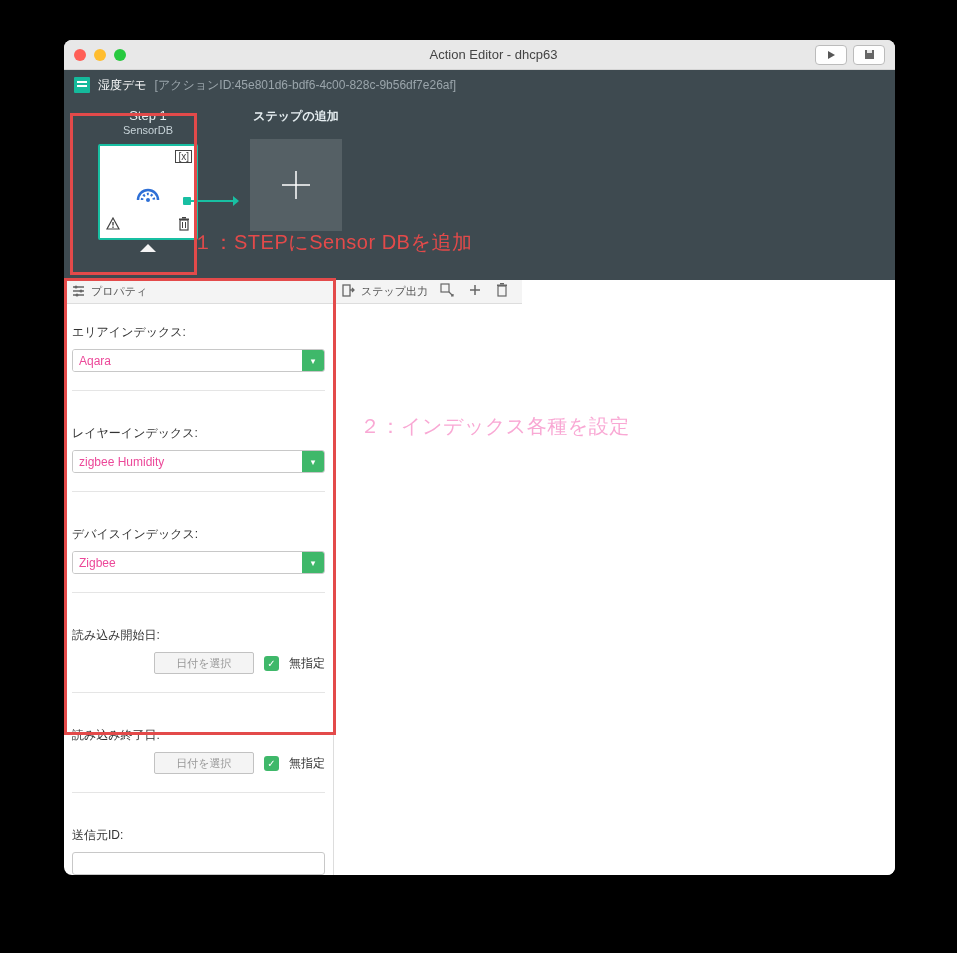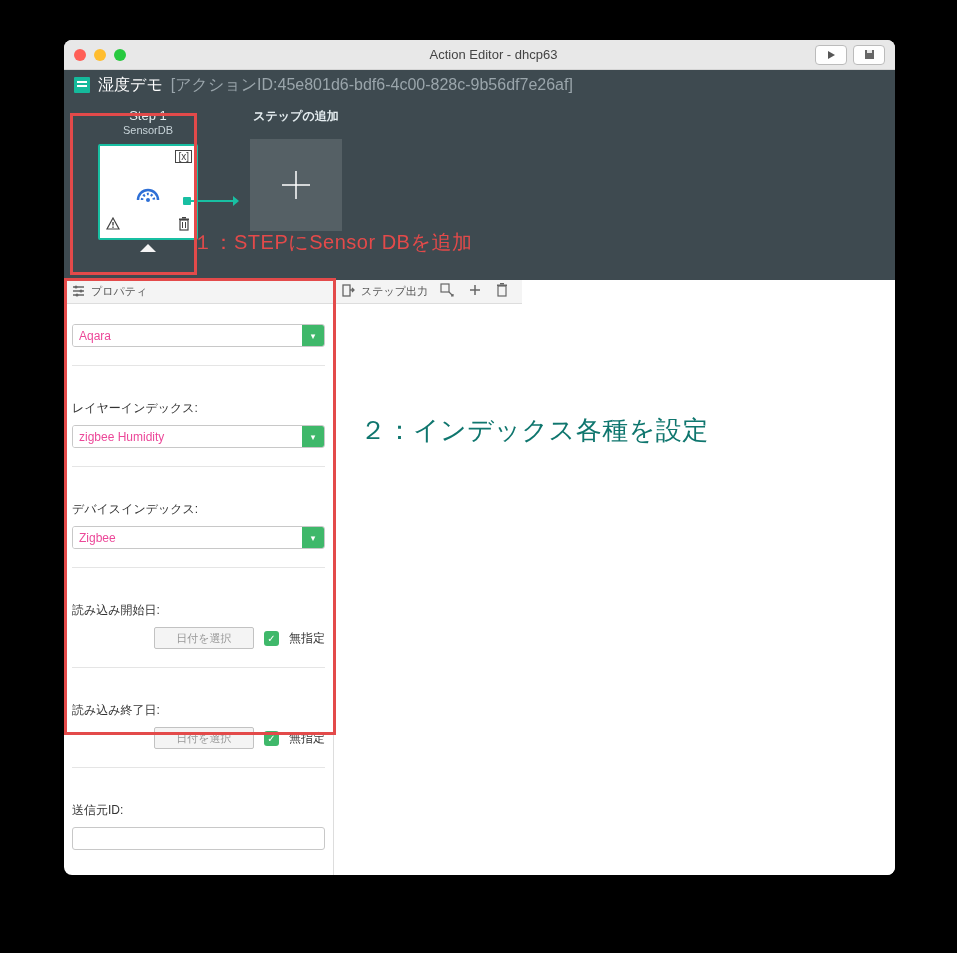--- a/index.html
+++ b/index.html
@@ -7,42 +7,42 @@
 .window { position: absolute; left: 64px; top: 40px; width: 831px; height: 835px; background: #fff; border-radius: 8px; overflow: hidden; box-shadow: 0 10px 40px rgba(0,0,0,.6); }
 .titlebar { height: 30px; background: #e8e8e8; display: flex; align-items: center; padding: 0 10px; border-bottom: 1px solid #d5d5d5; position: relative; }
 .traffic { display: flex; gap: 8px; }
 .dot { width: 12px; height: 12px; border-radius: 50%; }
 .dot.red { background: #ff5f56; }
 .dot.yellow { background: #ffbd2e; }
 .dot.green { background: #27c93f; }
 .titlebar-title { position: absolute; left: 0; right: 0; text-align: center; font-size: 13px; color: #444; pointer-events: none; padding-left: 28px; }
 .title-btns { margin-left: auto; display: flex; gap: 6px; }
 .title-btn { width: 32px; height: 20px; border: 1px solid #bbb; border-radius: 4px; background: #fefefe; display: flex; align-items: center; justify-content: center; color: #555; font-size: 10px; }
-.header-strip { background: #3e4a50; color: #fff; height: 30px; display: flex; align-items: center; padding: 0 10px; font-size: 16px; gap: 8px; }
+.header-strip { background: #3e4a50; color: #fff; height: 30px; display: flex; align-items: center; padding: 0 10px; font-size: 12px; gap: 8px; }
 .header-icon { width: 16px; height: 16px; background: #15ba9c; display: inline-flex; align-items: center; justify-content: center; border-radius: 1px; }
 .header-name { color: #fff; }
 .header-id { color: #9aa5ab; }
 .canvas { background: #3e4a50; height: 180px; position: relative; padding: 8px 10px 0 10px; }
 .step-block { position: absolute; left: 20px; top: 8px; width: 128px; }
 .step-head { text-align: center; color: #e6eef1; font-size: 13px; line-height: 1.25; margin-bottom: 6px; }
 .step-head .sub { font-size: 11px; color: #c8d4d9; }
 .step-card { width: 100px; height: 96px; margin: 0 auto; background: #fff; border: 2px solid #18bfa2; border-radius: 2px; position: relative; }
 .step-card .var-icon { position: absolute; top: 4px; right: 4px; font-size: 10px; color: #444; border: 1px solid #444; padding: 0 2px; }
 .step-card .center-icon { position: absolute; top: 38px; left: 0; right: 0; text-align: center; font-size: 18px; }
 .step-card .warn-icon { position: absolute; bottom: 4px; left: 6px; font-size: 14px; color: #444; }
 .step-card .trash-icon { position: absolute; bottom: 4px; right: 6px; font-size: 14px; color: #444; }
 .step-pointer { width: 0; height: 0; border-left: 8px solid transparent; border-right: 8px solid transparent; border-bottom: 8px solid #f4f4f4; margin: 4px auto 0; }
 .connector { position: absolute; left: 122px; top: 100px; width: 48px; height: 2px; background: #18bfa2; }
 .connector::before { content: ""; position: absolute; left: -3px; top: -3px; width: 8px; height: 8px; background: #18bfa2; border-radius: 1px; }
 .connector::after { content: ""; position: absolute; right: -5px; top: -4px; width: 0; height: 0; border-top: 5px solid transparent; border-bottom: 5px solid transparent; border-left: 6px solid #18bfa2; }
 .add-block { position: absolute; left: 168px; top: 8px; width: 128px; text-align: center; }
 .add-head { color: #e6eef1; font-size: 12px; font-weight: 600; margin-bottom: 14px; }
 .add-card { width: 92px; height: 92px; margin: 0 auto; background: rgba(255,255,255,.12); display: flex; align-items: center; justify-content: center; color: #fff; font-size: 40px; font-weight: 200; }
 .annot1 { position: absolute; left: 193px; top: 229px; color: #e34a4a; font-size: 20px; z-index: 50; letter-spacing: .5px; }
-.annot2 { position: absolute; left: 360px; top: 413px; color: #0f766e; font-size: 26px; z-index: 50; letter-spacing: .5px; }
+.annot2 { position: absolute; left: 360px; top: 413px; color: #f9a8d4; font-size: 20px; z-index: 50; letter-spacing: .5px; }
 .redbox1 { position: absolute; border: 3px solid #e34a4a; pointer-events: none; z-index: 40; }
 .lower { display: flex; height: calc(100% - 240px); }
 .lower-left { width: 270px; border-right: 1px solid #ddd; display: flex; flex-direction: column; }
 .lower-right { flex: 1; display: flex; flex-direction: row; }
 .panel-head { background: #f4f4f4; border-bottom: 1px solid #ddd; height: 24px; display: flex; align-items: center; padding: 0 8px; font-size: 11px; color: #555; gap: 6px; }
 .panel-head .spacer { flex: 1; }
 .panel-head .hicon { font-size: 13px; color: #666; }
 .panel-head-icons { display: flex; gap: 14px; padding-right: 6px; }
 .lower-right-body { flex: 1; background: #fff; }
 .prop-body { flex: 1; overflow-y: auto; padding: 20px 8px 10px 8px; }
@@ -156,20 +156,21 @@
               <circle cx="4" cy="3" r="1.5" fill="#666"></circle>
               <circle cx="9" cy="7" r="1.5" fill="#666"></circle>
               <circle cx="5" cy="11" r="1.5" fill="#666"></circle>
             </svg>
         </span>
         <span>プロパティ</span>
       </div>
       <div class="prop-body">
 
         <div class="prop-group">
+          <div class="prop-label">エリアインデックス:</div>
           <div class="select">
             <div class="select-input">Aqara</div>
             <div class="select-caret">▾</div>
           </div>
           <div class="hr"></div>
         </div>
 
         <div class="prop-group">
           <div class="prop-label">レイヤーインデックス:</div>
           <div class="select">

